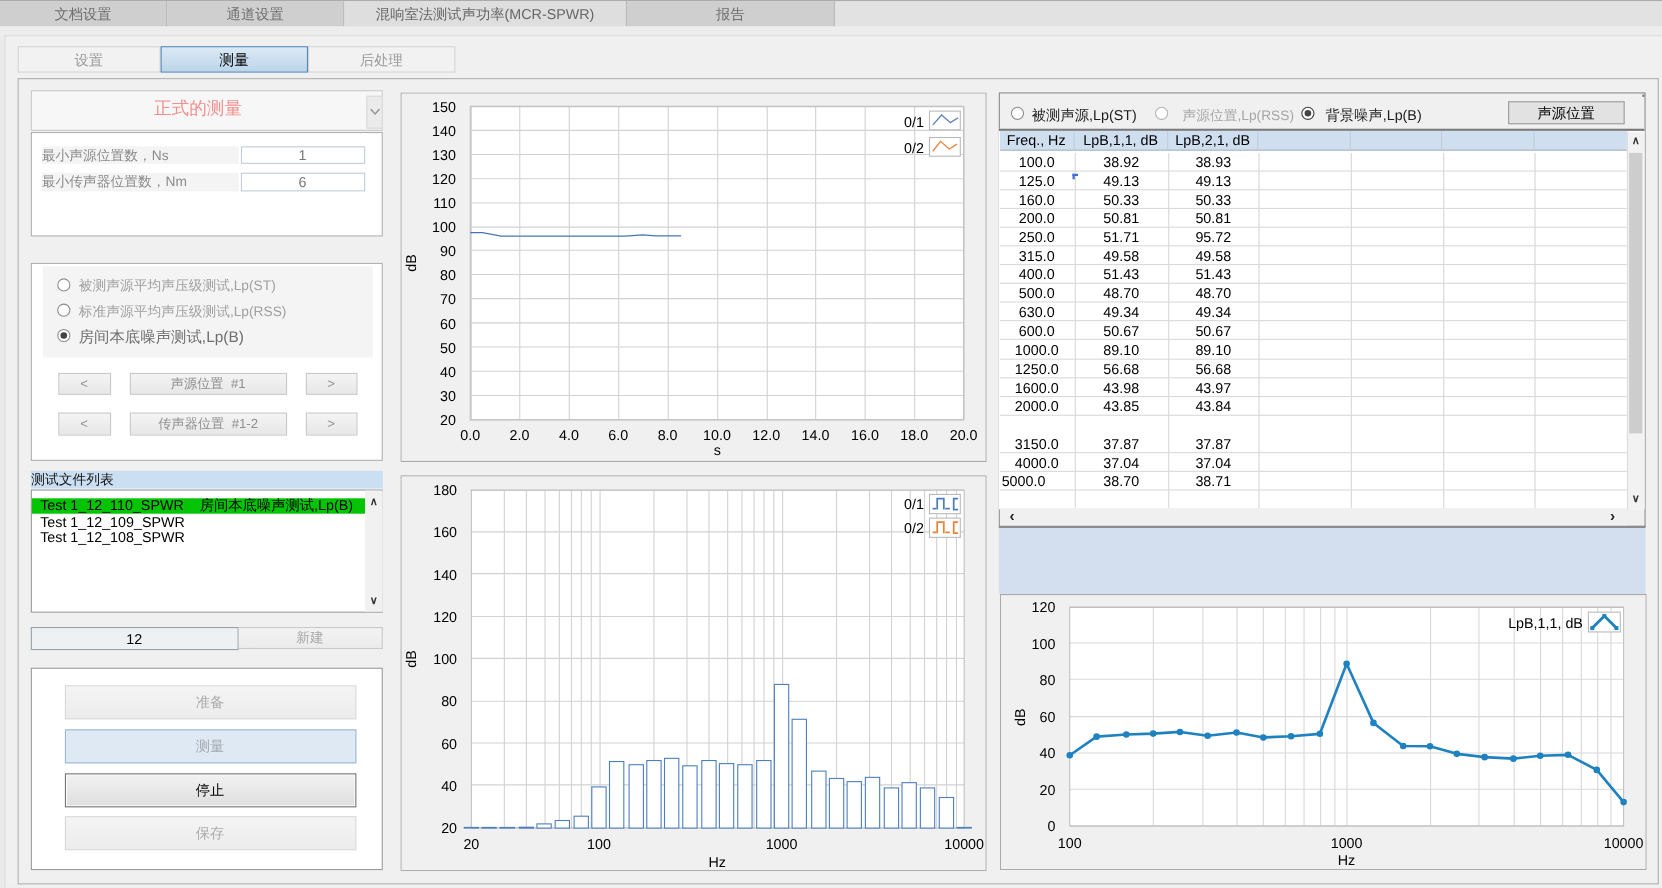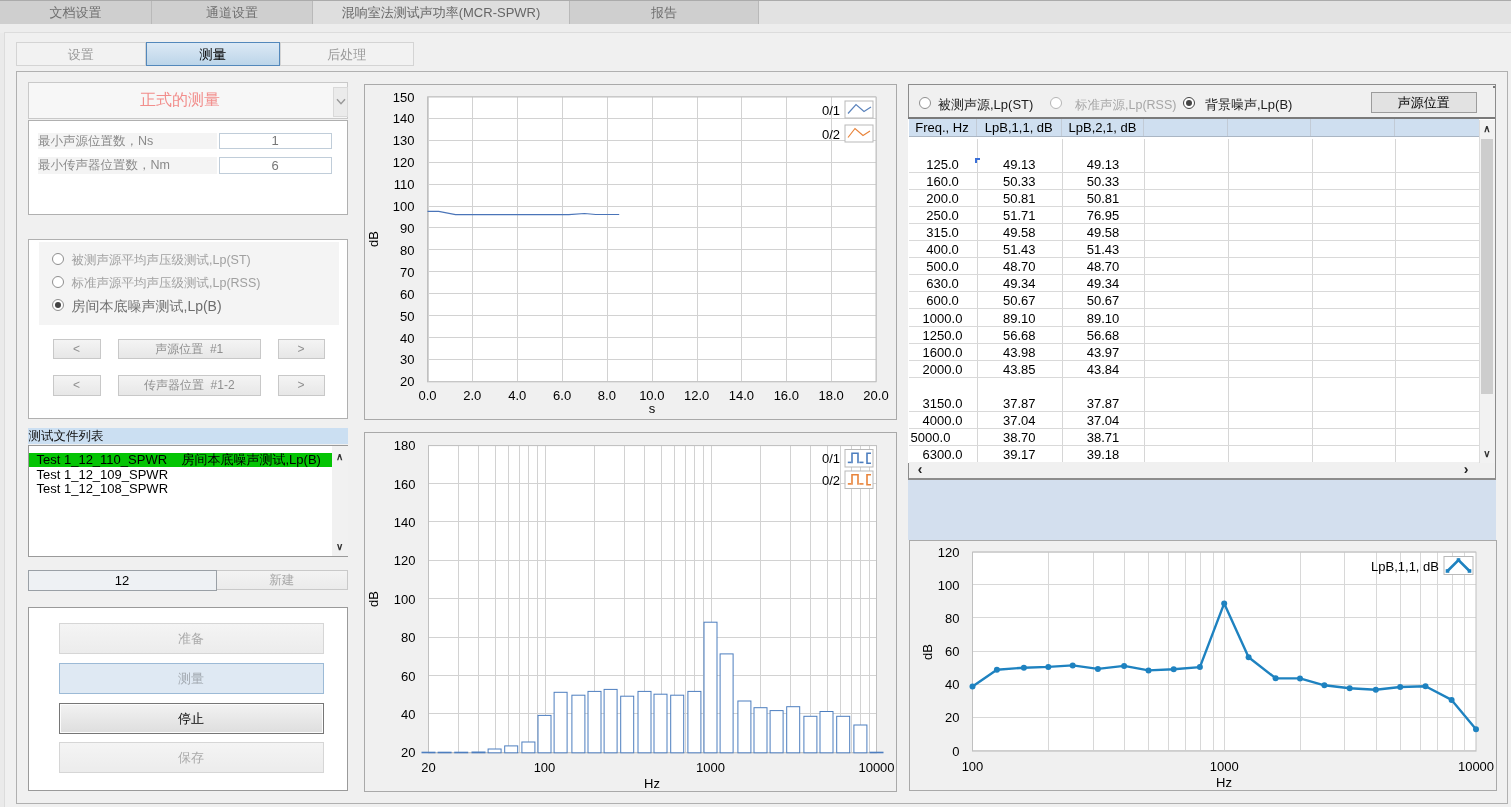--- a/index.html
+++ b/index.html
@@ -332,21 +332,21 @@
       <rect x="547.7" y="18.2" width="3.6" height="3.6"></rect>
       <rect x="558.7" y="29.2" width="3.6" height="3.6"></rect>
     </g>
 <text x="530" y="30.5" text-anchor="end" font-family="Liberation Sans, sans-serif" font-size="13" fill="#000">LpB,1,1, dB</text>
 </svg>
 
 <div class="abs" style="left:908px;top:84px;width:588px;height:395px;background:#f0f0f0;border:1px solid #8c8c8c"></div>
 <div class="radio" style="left:919px;top:97px"></div>
 <div class="abs" style="left:938px;top:96px;color:#1c1c1c;font-size:13px">被测声源,Lp(ST)</div>
 <div class="radio" style="left:1050px;top:97px;border-color:#b5b5b5"></div>
-<div class="abs" style="left:1075px;top:96.5px;color:#a6a6a6;font-size:12.5px">标准声源,Lp(RSS)</div>
+<div class="abs" style="left:1075px;top:96.5px;color:#a6a6a6;font-size:12.5px">声源位置,Lp(RSS)</div>
 <div class="radio sel" style="left:1183px;top:97px;border-color:#444"></div>
 <div class="abs" style="left:1205px;top:96px;color:#1c1c1c;font-size:13px">背景噪声,Lp(B)</div>
 <div class="abs" style="left:1371px;top:92px;width:105.5px;height:20.5px;background:#e2e2e2;border:1px solid #9c9c9c;color:#000;font-size:13px;text-align:center;line-height:19.5px">声源位置</div>
 <div class="abs" style="left:1492.5px;top:85.5px;width:2px;height:2px;background:#777"></div>
 
 <div class="abs" style="left:908px;top:117px;width:587px;height:345.5px;background:#fff;border-top:2px solid #7a7a7a"></div>
 <div class="abs" style="left:908.5px;top:119px;width:570.5px;height:18px;background:#cfdff0;border-bottom:1px solid #aab6c4">
   <div class="hcell" style="left:0;width:68px">Freq., Hz</div>
   <div class="hcell" style="left:68px;width:85.6px">LpB,1,1, dB</div>
   <div class="hcell" style="left:153.6px;width:81.8px">LpB,2,1, dB</div>
@@ -356,39 +356,44 @@
   <div class="hcell" style="left:486.8px;width:83.7px;border-right:none"></div>
 </div>
 <div class="abs" style="left:908.5px;top:139px;width:570.5px;height:323.5px;overflow:hidden">
 <div class="cline" style="left:68.0px"></div>
 <div class="cline" style="left:153.6px"></div>
 <div class="cline" style="left:235.4px"></div>
 <div class="cline" style="left:319.2px"></div>
 <div class="cline" style="left:403.0px"></div>
 <div class="cline" style="left:486.8px"></div>
 
+<div class="trow" style="top:0.00px">
+      <div class="tc" style="left:0;width:68px">100.0</div>
+      <div class="tc" style="left:68px;width:85.6px">38.92</div>
+      <div class="tc" style="left:153.6px;width:81.8px">38.93</div>
+    </div>
 <div class="trow" style="top:17.05px">
       <div class="tc" style="left:0;width:68px">125.0</div>
       <div class="tc" style="left:68px;width:85.6px">49.13</div>
       <div class="tc" style="left:153.6px;width:81.8px">49.13</div>
     </div>
 <div class="trow" style="top:34.10px">
       <div class="tc" style="left:0;width:68px">160.0</div>
       <div class="tc" style="left:68px;width:85.6px">50.33</div>
       <div class="tc" style="left:153.6px;width:81.8px">50.33</div>
     </div>
 <div class="trow" style="top:51.15px">
       <div class="tc" style="left:0;width:68px">200.0</div>
       <div class="tc" style="left:68px;width:85.6px">50.81</div>
       <div class="tc" style="left:153.6px;width:81.8px">50.81</div>
     </div>
 <div class="trow" style="top:68.20px">
       <div class="tc" style="left:0;width:68px">250.0</div>
       <div class="tc" style="left:68px;width:85.6px">51.71</div>
-      <div class="tc" style="left:153.6px;width:81.8px">76.95</div>
+      <div class="tc" style="left:153.6px;width:81.8px">95.72</div>
     </div>
 <div class="trow" style="top:85.25px">
       <div class="tc" style="left:0;width:68px">315.0</div>
       <div class="tc" style="left:68px;width:85.6px">49.58</div>
       <div class="tc" style="left:153.6px;width:81.8px">49.58</div>
     </div>
 <div class="trow" style="top:102.30px">
       <div class="tc" style="left:0;width:68px">400.0</div>
       <div class="tc" style="left:68px;width:85.6px">51.43</div>
       <div class="tc" style="left:153.6px;width:81.8px">51.43</div>
@@ -436,25 +441,20 @@
 <div class="trow" style="top:272.80px">
       <div class="tc" style="left:0;width:68px">4000.0</div>
       <div class="tc" style="left:68px;width:85.6px">37.04</div>
       <div class="tc" style="left:153.6px;width:81.8px">37.04</div>
     </div>
 <div class="trow" style="top:289.85px">
       <div class="tc" style="left:0;width:44px">5000.0</div>
       <div class="tc" style="left:68px;width:85.6px">38.70</div>
       <div class="tc" style="left:153.6px;width:81.8px">38.71</div>
     </div>
-<div class="trow" style="top:306.90px">
-      <div class="tc" style="left:0;width:68px">6300.0</div>
-      <div class="tc" style="left:68px;width:85.6px">39.17</div>
-      <div class="tc" style="left:153.6px;width:81.8px">39.18</div>
-    </div>
 </div>
 
 <div class="abs" style="left:974.5px;top:157.5px;width:5px;height:5px;border-left:2px solid #3a6fd8;border-top:2px solid #3a6fd8"></div>
 
 <div class="abs" style="left:1479px;top:119.5px;width:16px;height:343px;background:#f2f2f2;border-left:1px solid #dcdcdc"></div>
 <div class="abs" style="left:1479px;top:119.5px;width:16px;height:17px;color:#333;font-weight:bold;font-size:10px;text-align:center;line-height:17px">∧</div>
 <div class="abs" style="left:1481px;top:139px;width:12px;height:255px;background:#cdcdcd"></div>
 <div class="abs" style="left:1479px;top:445px;width:16px;height:17px;color:#333;font-weight:bold;font-size:10px;text-align:center;line-height:17px">∨</div>
 
 <div class="abs" style="left:908.5px;top:462px;width:570.5px;height:16px;background:#f0f0f0"></div>

